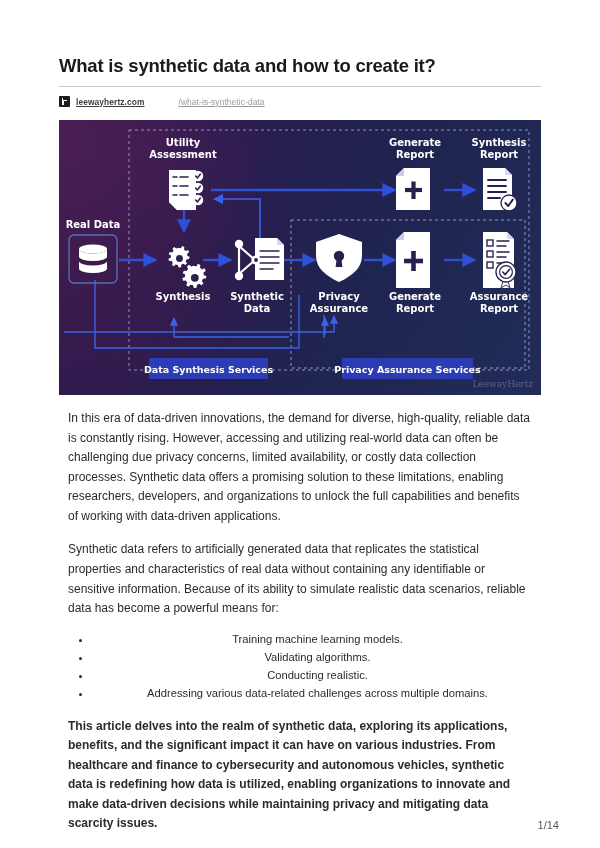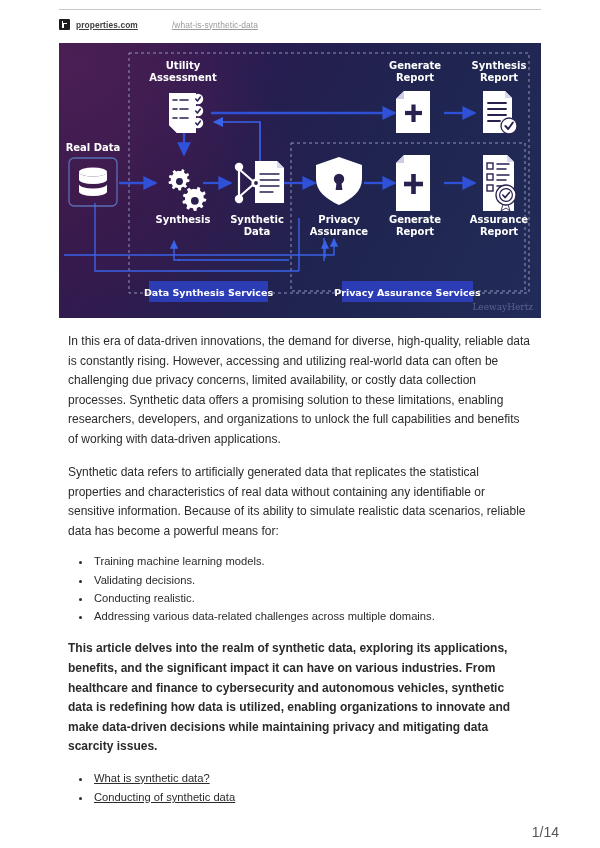--- a/index.html
+++ b/index.html
@@ -98,52 +98,54 @@
   }
   .p1 { margin-top: 14px; }
   .p2 { margin-top: 14px; }
   .p3 { margin-top: 14px; font-weight: bold; }
   ul.bullets {
     margin: 11px 0 0 0;
     padding-left: 33px;
     font-size: 11.2px;
     line-height: 1.63;
     color: #2b2b2b;
+    text-align: center;
   }
   ul.bullets li { margin: 0; padding-left: 2px; }
   ul.toc {
     margin: 12px 0 0 0;
     padding-left: 33px;
     font-size: 11.2px;
     line-height: 1.72;
     color: #2b2b2b;
   }
   ul.toc li { padding-left: 2px; }
   ul.toc a {
     color: #2b2b2b;
     text-decoration: underline;
   }
   .page-number {
     position: absolute;
     right: 41px;
     bottom: 17px;
-    font-size: 14px;
+    font-size: 11px;
     color: #555555;
   }
 </style>
 </head>
 <body>
 
 <div class="page">
 
+  <h1 class="doc-title">What is synthetic data and how to create it?</h1>
   <hr class="title-rule">
 
   <div class="url-line">
     <span class="favicon"></span>
-    <span class="url-domain">properties.com</span>
+    <span class="url-domain">leewayhertz.com</span>
       <span class="url-path">/what-is-synthetic-data</span>
   </div>
 
   <div class="hero">
     <svg viewBox="0 0 482 275" xmlns="http://www.w3.org/2000/svg">
       <defs>
         <marker id="ah" markerWidth="7" markerHeight="7" refX="5.5" refY="3" orient="auto">
           <path d="M0,0 L6.2,3 L0,6 Z" fill="#2f51d8"></path>
         </marker>
         <marker id="ah2" markerWidth="7" markerHeight="7" refX="5.5" refY="3" orient="auto">
@@ -335,21 +337,21 @@
       <text x="474" y="267" fill="#5a6192" font-size="9" text-anchor="end" font-family="DejaVu Serif, serif">LeewayHertz</text>
     </svg>
   </div>
 
   <p class="para p1">In this era of data-driven innovations, the demand for diverse, high-quality, reliable data is constantly rising. However, accessing and utilizing real-world data can often be challenging due privacy concerns, limited availability, or costly data collection processes. Synthetic data offers a promising solution to these limitations, enabling researchers, developers, and organizations to unlock the full capabilities and benefits of working with data-driven applications.</p>
 
   <p class="para p2">Synthetic data refers to artificially generated data that replicates the statistical properties and characteristics of real data without containing any identifiable or sensitive information. Because of its ability to simulate realistic data scenarios, reliable data has become a powerful means for:</p>
 
   <ul class="bullets">
     <li>Training machine learning models.</li>
-    <li>Validating decisions.</li>
+    <li>Validating algorithms.</li>
     <li>Conducting realistic.</li>
     <li>Addressing various data-related challenges across multiple domains.</li>
   </ul>
 
   <p class="para p3">This article delves into the realm of synthetic data, exploring its applications, benefits, and the significant impact it can have on various industries. From healthcare and finance to cybersecurity and autonomous vehicles, synthetic data is redefining how data is utilized, enabling organizations to innovate and make data-driven decisions while maintaining privacy and mitigating data scarcity issues.</p>
 
   <ul class="toc">
     <li><a href="#">What is synthetic data?</a></li>
     <li><a href="#">Conducting of synthetic data</a></li>
   </ul>

